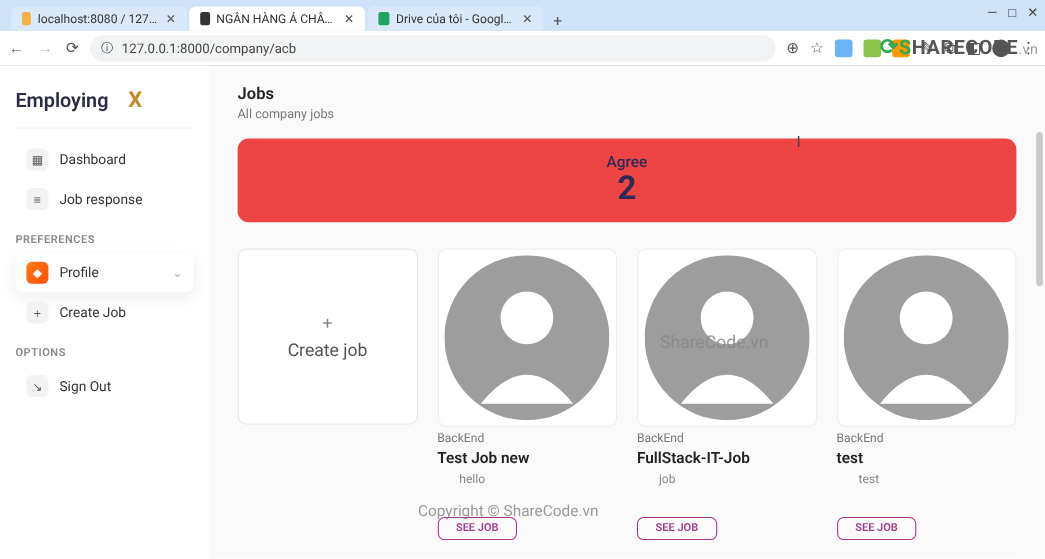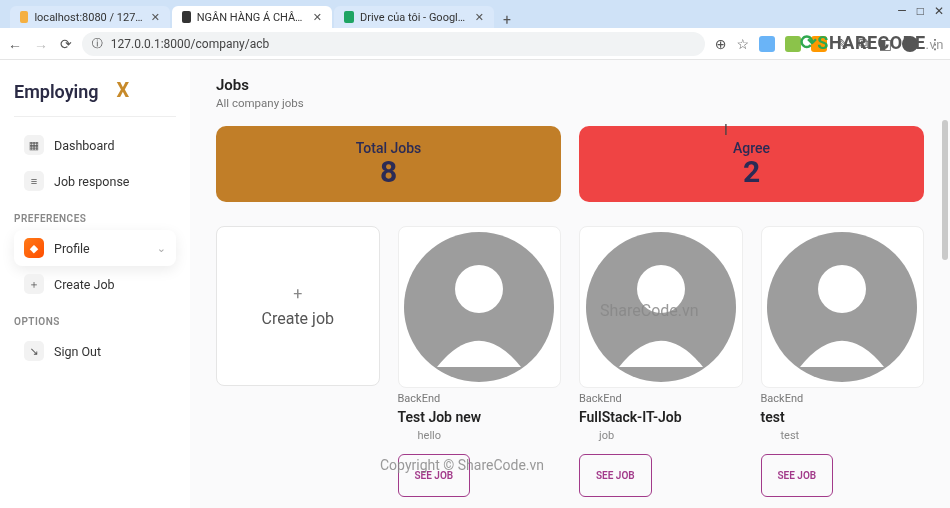--- a/index.html
+++ b/index.html
@@ -49,21 +49,21 @@
 .cards { display: grid; grid-template-columns: repeat(4, 1fr); gap: 18px; }
 .card { background: #fff; border: 1px solid #eee; border-radius: 8px; display: flex; flex-direction: column; overflow: hidden; }
 .card.create { align-items: center; justify-content: center; color: #555; font-size: 16px; height: 160px; border: 1px solid #e5e5e5; cursor: pointer; }
 .card.create .plus { font-size: 16px; color: #888; margin-bottom: 6px; }
 .avatar { width: 100%; height: 160px; display: flex; align-items: center; justify-content: center; }
 .avatar svg { width: 150px; height: 150px; }
 .card-meta { padding: 4px 0 0; }
 .cat { font-size: 11px; color: #777; }
 .jtitle { font-size: 14px; font-weight: 600; color: #222; margin-top: 4px; }
 .desc { font-size: 11px; color: #888; margin-top: 4px; padding-left: 20px; }
-.see { margin-top: 12px; display: inline-block; border: 1.5px solid #a23a8a; color: #a23a8a; font-size: 10px; font-weight: 600; padding: 15px 16px; border-radius: 6px; width: fit-content; cursor: pointer; }
+.see { margin-top: 28px; display: inline-block; border: 1.5px solid #a23a8a; color: #a23a8a; font-size: 10px; font-weight: 600; padding: 4px 16px; border-radius: 6px; width: fit-content; cursor: pointer; }
 
 .watermark-logo { position: absolute; top: 30px; right: 6px; font-size: 18px; font-weight: 700; letter-spacing: .5px; z-index: 50; }
 .watermark-logo .s { color: #2fa84f; } .watermark-logo .rest { color: #555; } .watermark-logo .vn { color: #999; font-weight: 400; font-size: 13px; }
 .watermark-mid { position: absolute; top: 301px; left: 600px; color: #888; font-size: 16px; z-index: 50; opacity: .85; }
 .watermark-bot { position: absolute; bottom: 35px; left: 380px; color: #888; font-size: 14px; z-index: 50; opacity: .85; }
 .cursor-caret { position: absolute; top: 122px; left: 724px; width: 12px; height: 14px; z-index: 40; color: #444; font-size: 14px; }
 </style>
 </head>
 <body>
 
@@ -151,24 +151,20 @@
       <span>Sign Out</span>
     </div>
   </aside>
 
   <main class="main">
     <div class="scrollbar-fake"></div>
     <div class="page-title">Jobs</div>
     <div class="page-sub">All company jobs</div>
 
     <div class="stats">
-      <div class="stat brown">
-        <div class="stat-label">Total Jobs</div>
-        <div class="stat-val">8</div>
-      </div>
       <div class="stat orange">
         <div class="stat-label">Agree</div>
         <div class="stat-val">2</div>
       </div>
     </div>
 
     <div class="cards">
       <div class="card create">
         <div class="plus">+</div>
         <div>Create job</div>

